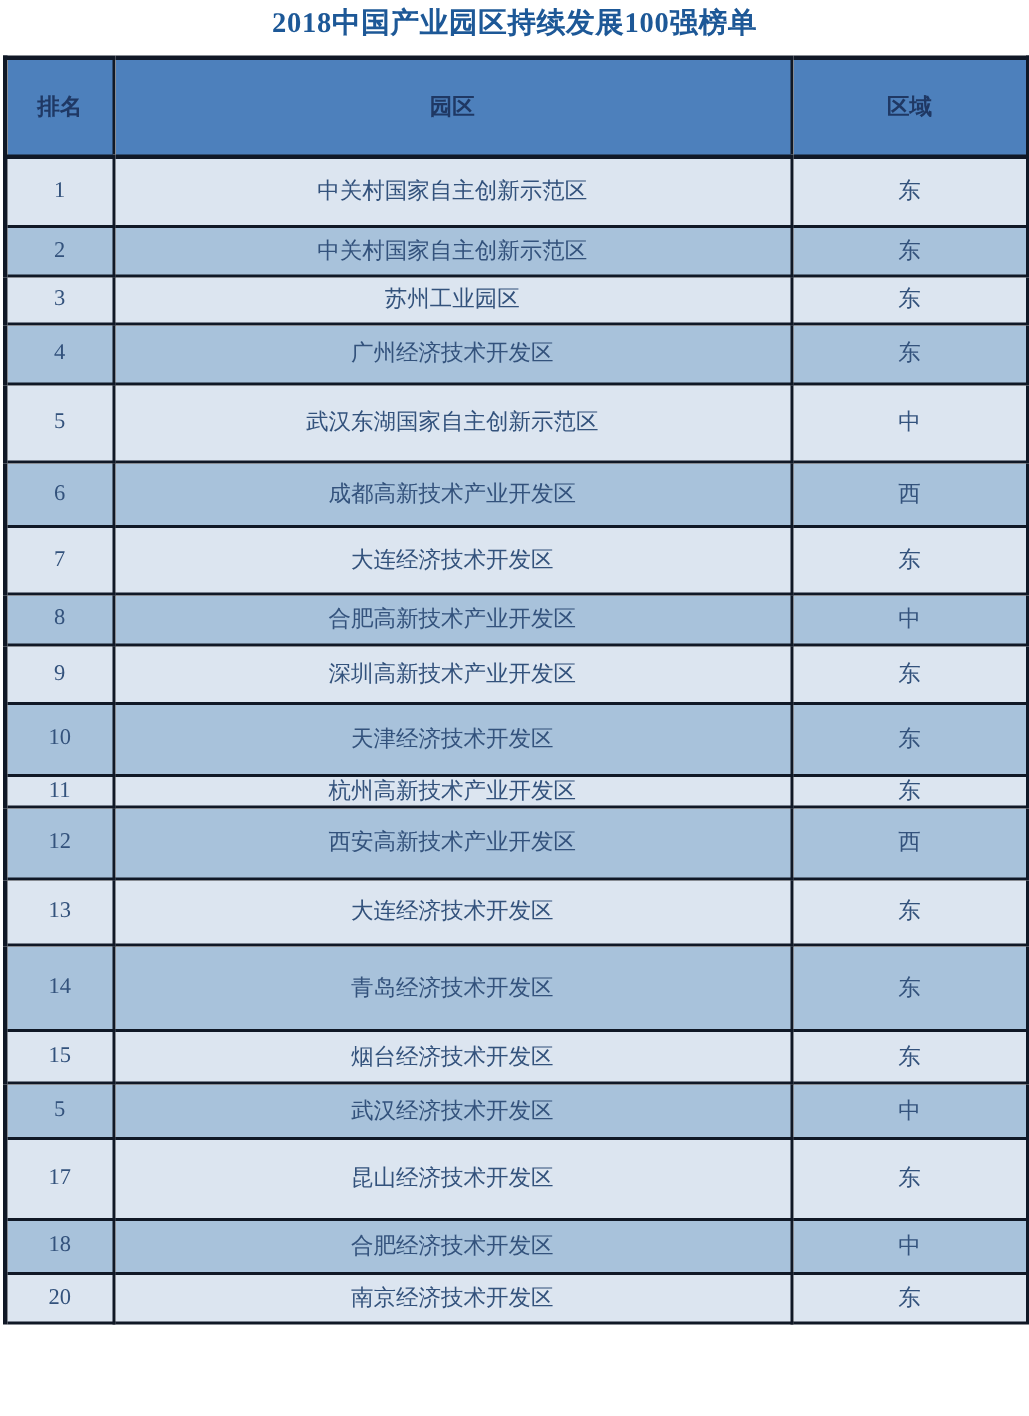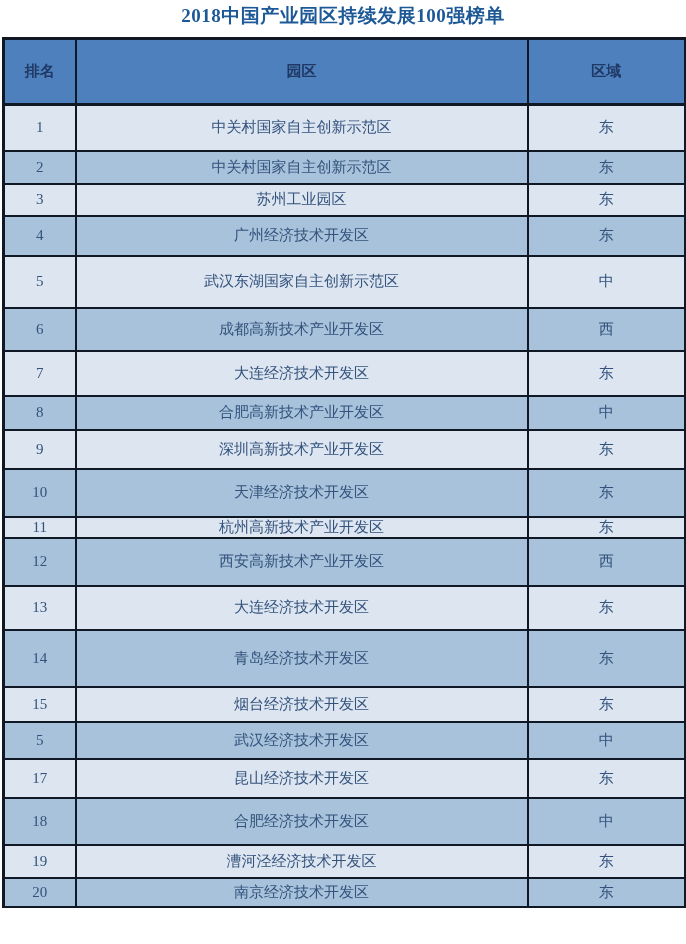--- a/index.html
+++ b/index.html
@@ -74,22 +74,22 @@
   .ranking-table tbody tr:nth-child(7){height:45px;}
   .ranking-table tbody tr:nth-child(8){height:34px;}
   .ranking-table tbody tr:nth-child(9){height:39px;}
   .ranking-table tbody tr:nth-child(10){height:48px;}
   .ranking-table tbody tr:nth-child(11){height:15px;}
   .ranking-table tbody tr:nth-child(12){height:48px;margin-top:46px;}
   .ranking-table tbody tr:nth-child(13){height:44px;}
   .ranking-table tbody tr:nth-child(14){height:57px;}
   .ranking-table tbody tr:nth-child(15){height:35px;}
   .ranking-table tbody tr:nth-child(16){height:37px;}
-  .ranking-table tbody tr:nth-child(17){height:39px;}
-  .ranking-table tbody tr:nth-child(18){height:47px;}
+  .ranking-table tbody tr:nth-child(17){height:54px;}
+  .ranking-table tbody tr:nth-child(18){height:36px;}
   .ranking-table tbody tr:nth-child(19){height:33px;}
   .ranking-table tbody tr:nth-child(20){height:29px;}
 </style>
 </head>
 <body>
 
 <h1 class="page-title">2018中国产业园区持续发展100强榜单</h1>
 
 <table class="ranking-table">
   <thead>
@@ -184,23 +184,18 @@
     <td>17</td>
     <td>昆山经济技术开发区</td>
     <td>东</td>
   </tr>
       <tr>
     <td>18</td>
     <td>合肥经济技术开发区</td>
     <td>中</td>
   </tr>
       <tr>
-    <td>19</td>
-    <td>漕河泾经济技术开发区</td>
-    <td>东</td>
-  </tr>
-      <tr>
     <td>20</td>
     <td>南京经济技术开发区</td>
     <td>东</td>
   </tr>
     </tbody>
 </table>
 
 </body></html>

